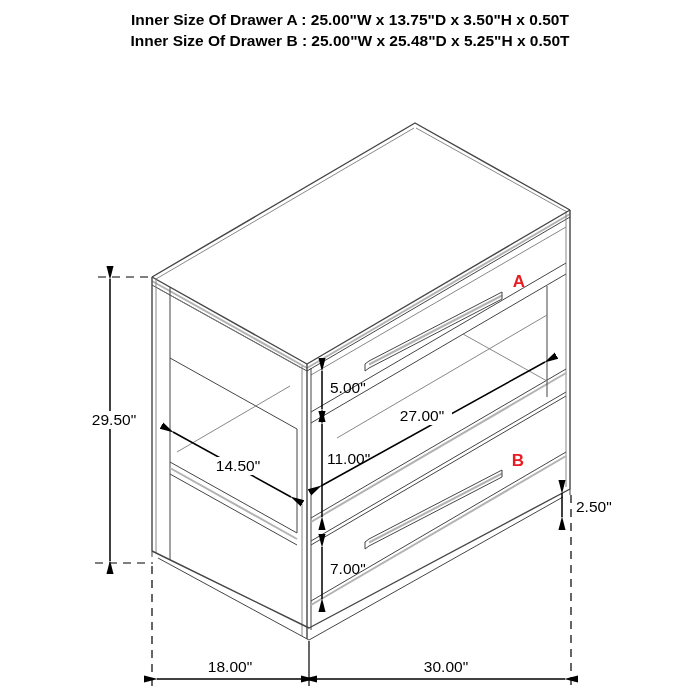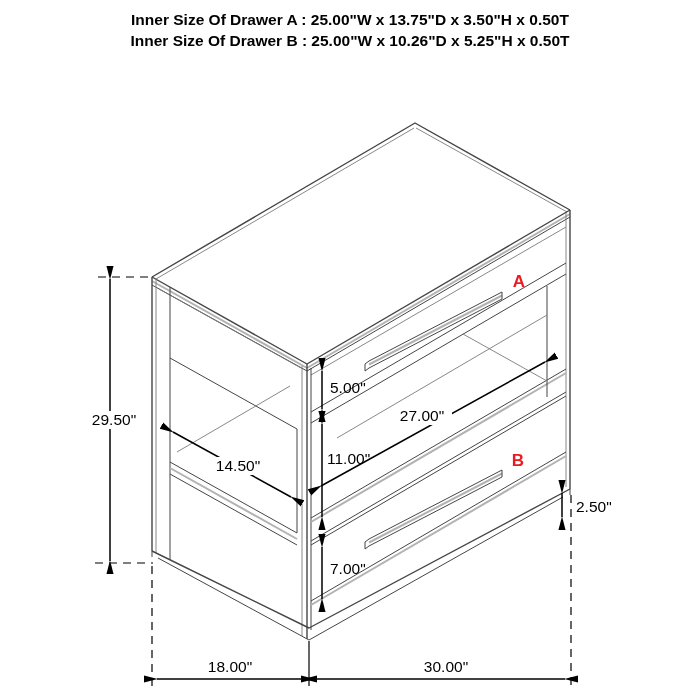--- a/index.html
+++ b/index.html
@@ -22,21 +22,21 @@
   .red{font-family:"Liberation Sans",sans-serif;font-size:17px;font-weight:bold;
        fill:var(--drawer-label,#e81c22);}
 </style>
 </head>
 <body>
 
 <div class="stage">
 
   <div class="header">
     <div>Inner Size Of Drawer A : 25.00"W x 13.75"D x 3.50"H x 0.50T</div>
-    <div>Inner Size Of Drawer B : 25.00"W x 10.26"D x 5.25"H x 0.50T</div>
+    <div>Inner Size Of Drawer B : 25.00"W x 25.48"D x 5.25"H x 0.50T</div>
   </div>
 
   <svg width="700" height="700" viewBox="0 0 700 700">
     <defs>
       <marker id="ah" viewBox="0 0 14 10" refX="0.8" refY="5" markerWidth="14" markerHeight="10" orient="auto-start-reverse" markerUnits="userSpaceOnUse">
         <path d="M0,5 L14,8.6 L14,1.4 Z" fill="#000"></path>
       </marker>
     </defs>
 
     <g>

